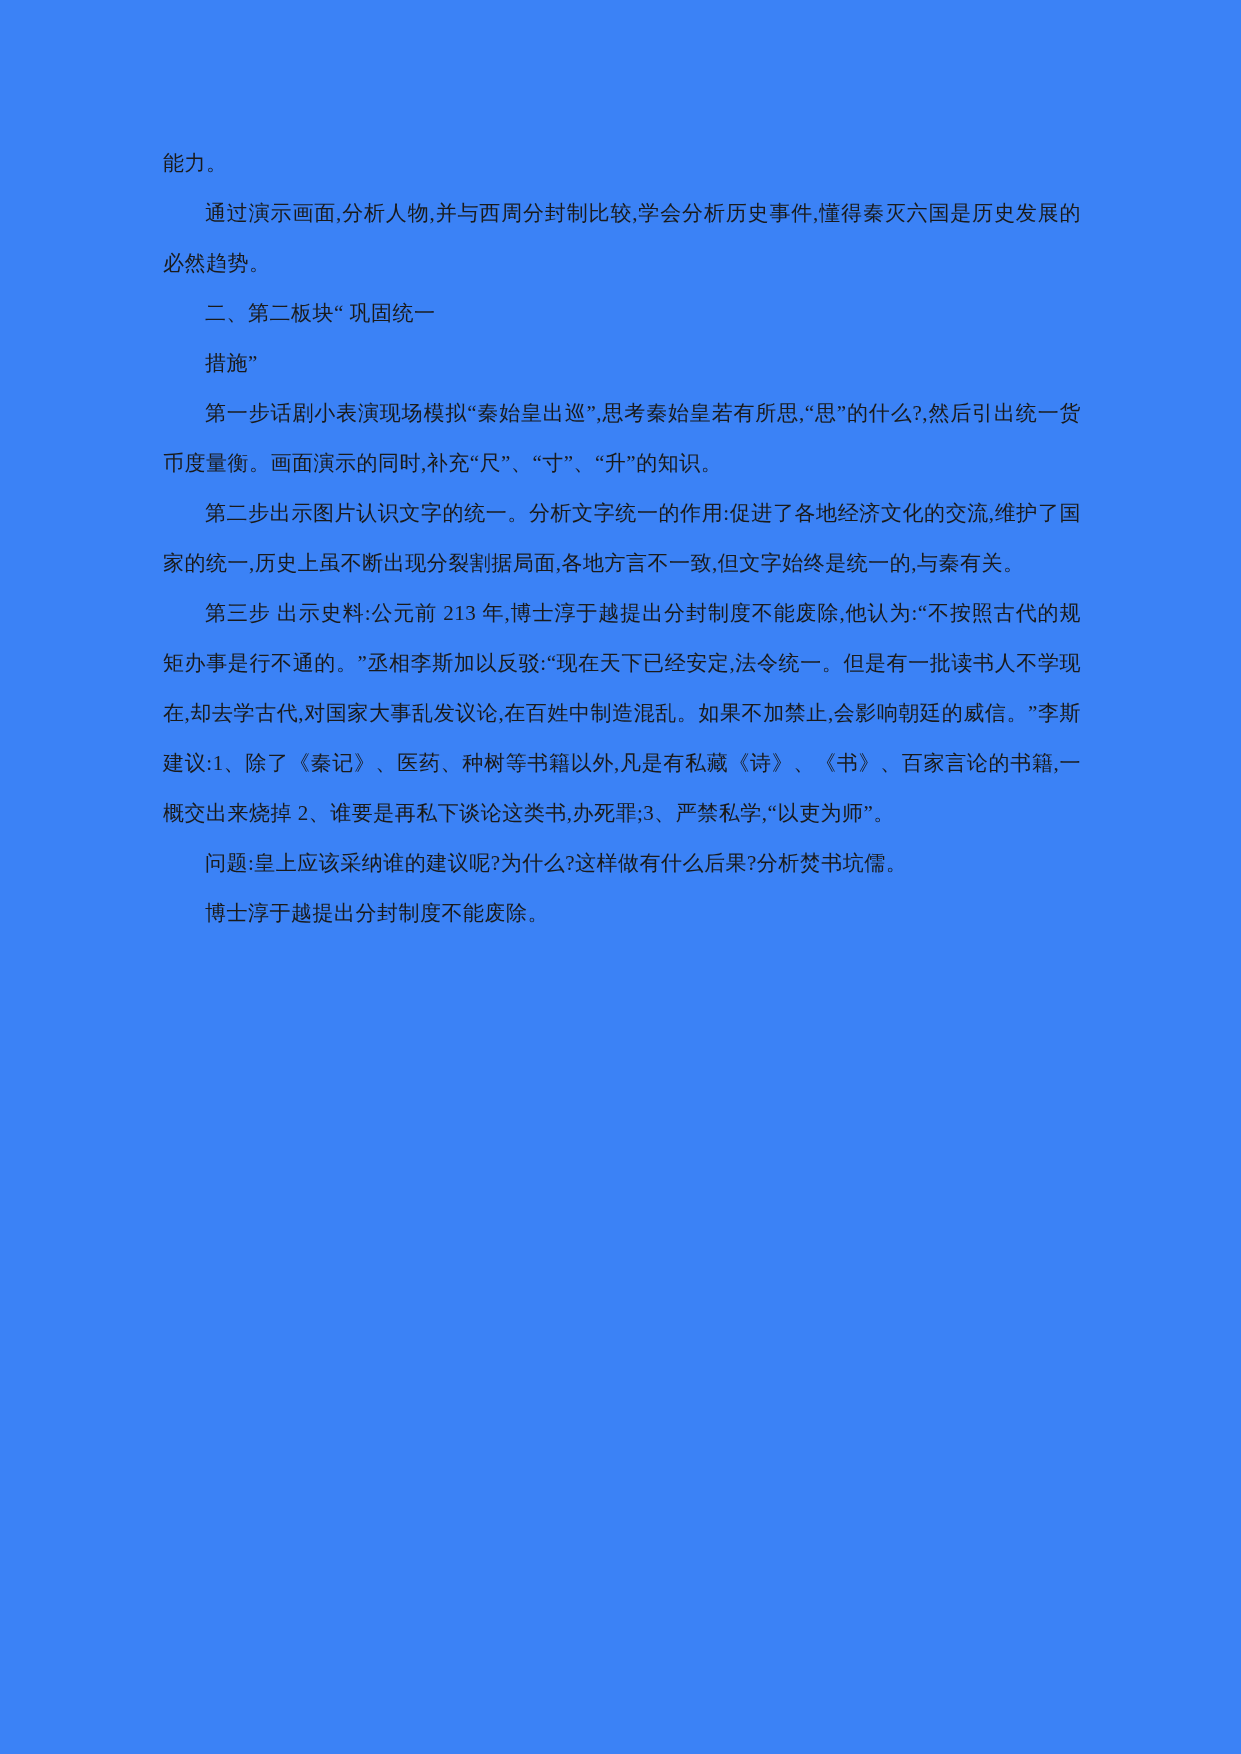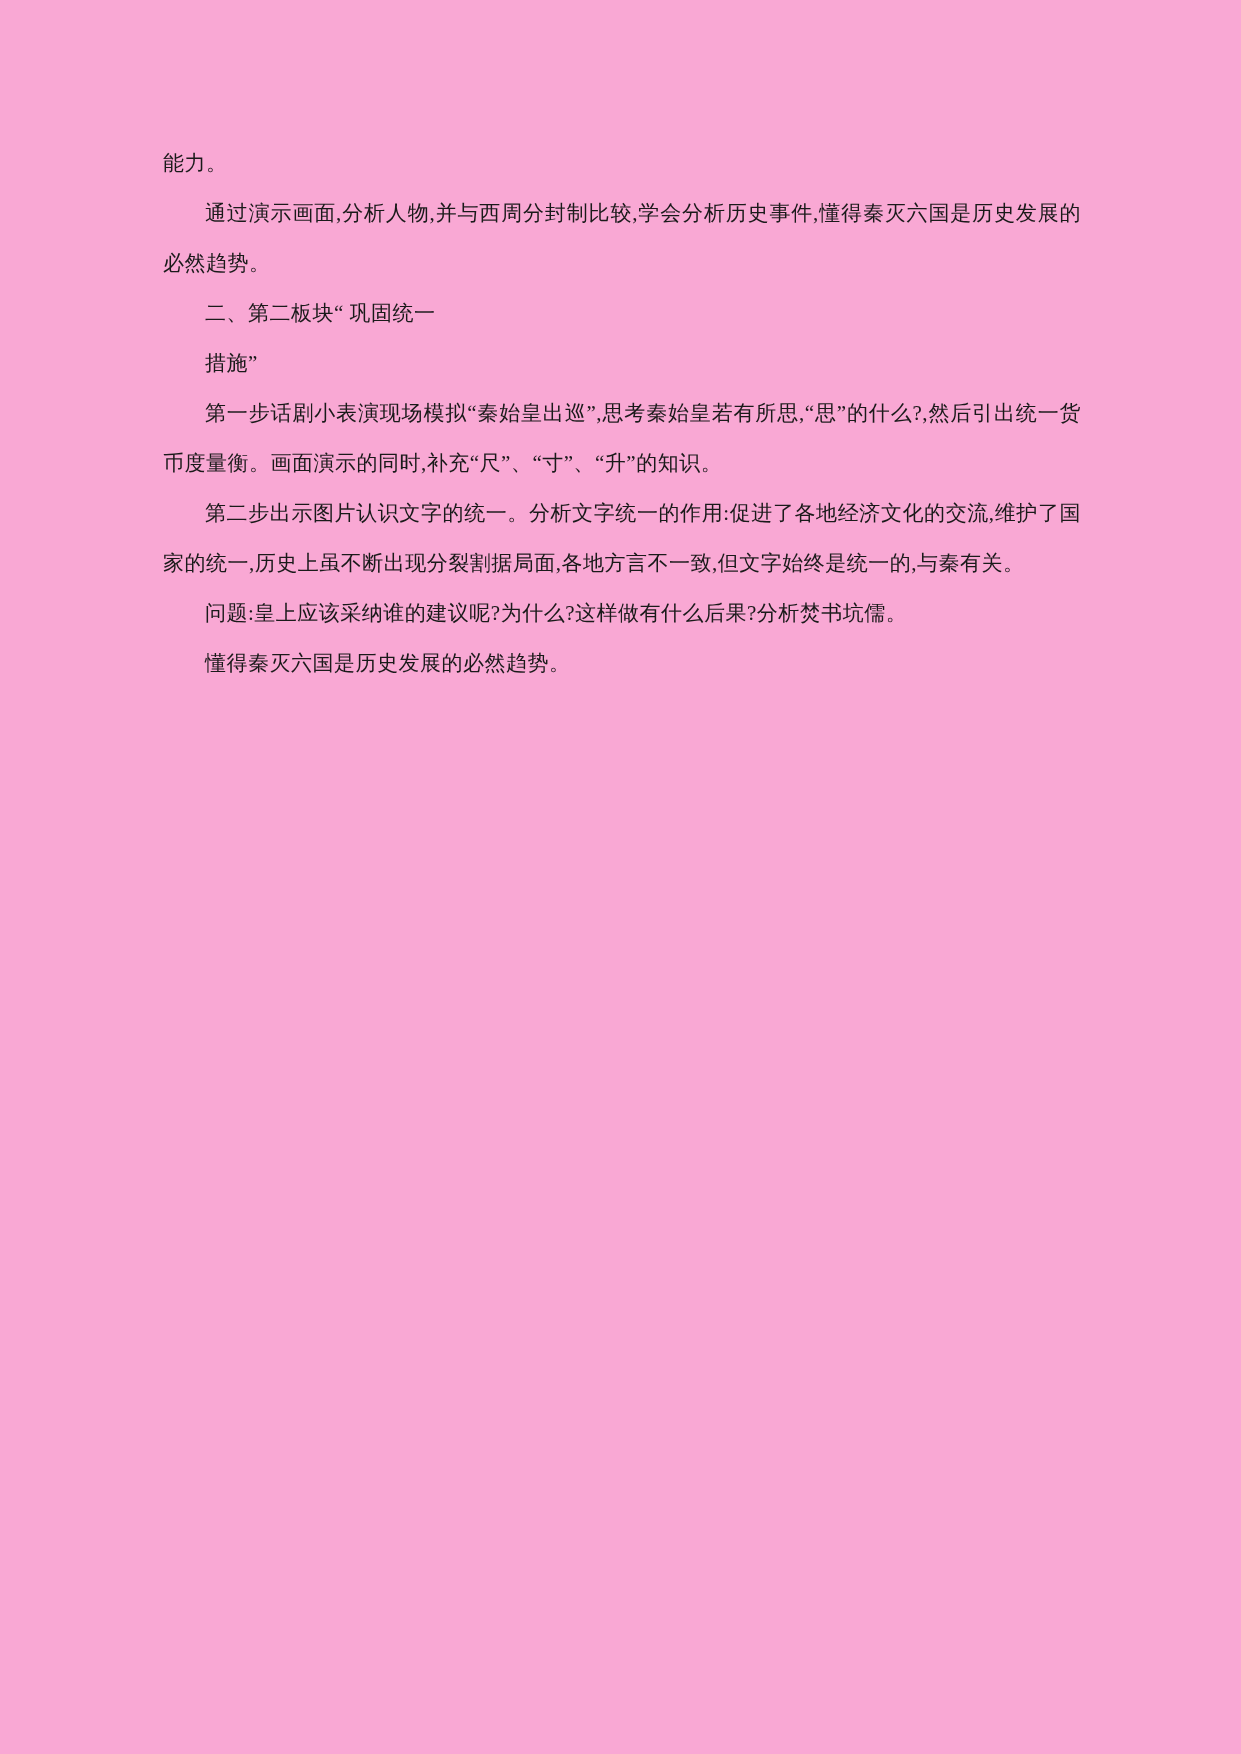--- a/index.html
+++ b/index.html
@@ -9,21 +9,21 @@
   body {
     width: 1241px;
     height: 1754px;
     font-family: "Liberation Serif", "DejaVu Serif", serif;
     color: #1a1a1a;
     overflow: hidden;
   }
   .page {
     width: 1241px;
     height: 1754px;
-    background: #f9a8d4;
+    background: #3b82f6;
     padding: 138px 160px 0 163px;
   }
   .doc-body p {
     font-size: 21px;
     line-height: 50px;
     text-align: justify;
     letter-spacing: 0.5px;
     word-break: break-all;
   }
   .doc-body p.indent {
@@ -34,16 +34,17 @@
 <body>
 
 <div class="page">
   <div class="doc-body">
     <p>能力。</p>
     <p class="indent">通过演示画面,分析人物,并与西周分封制比较,学会分析历史事件,懂得秦灭六国是历史发展的必然趋势。</p>
     <p class="indent">二、第二板块“ 巩固统一</p>
     <p class="indent">措施”</p>
     <p class="indent">第一步话剧小表演现场模拟“秦始皇出巡”,思考秦始皇若有所思,“思”的什么?,然后引出统一货币度量衡。画面演示的同时,补充“尺”、“寸”、“升”的知识。</p>
     <p class="indent">第二步出示图片认识文字的统一。分析文字统一的作用:促进了各地经济文化的交流,维护了国家的统一,历史上虽不断出现分裂割据局面,各地方言不一致,但文字始终是统一的,与秦有关。</p>
+    <p class="indent">第三步 出示史料:公元前 213 年,博士淳于越提出分封制度不能废除,他认为:“不按照古代的规矩办事是行不通的。”丞相李斯加以反驳:“现在天下已经安定,法令统一。但是有一批读书人不学现在,却去学古代,对国家大事乱发议论,在百姓中制造混乱。如果不加禁止,会影响朝廷的威信。”李斯建议:1、除了《秦记》、医药、种树等书籍以外,凡是有私藏《诗》、《书》、百家言论的书籍,一概交出来烧掉 2、谁要是再私下谈论这类书,办死罪;3、严禁私学,“以吏为师”。</p>
     <p class="indent">问题:皇上应该采纳谁的建议呢?为什么?这样做有什么后果?分析焚书坑儒。</p>
-    <p class="indent">懂得秦灭六国是历史发展的必然趋势。</p>
+    <p class="indent">博士淳于越提出分封制度不能废除。</p>
   </div>
 </div>
 
 </body></html>

